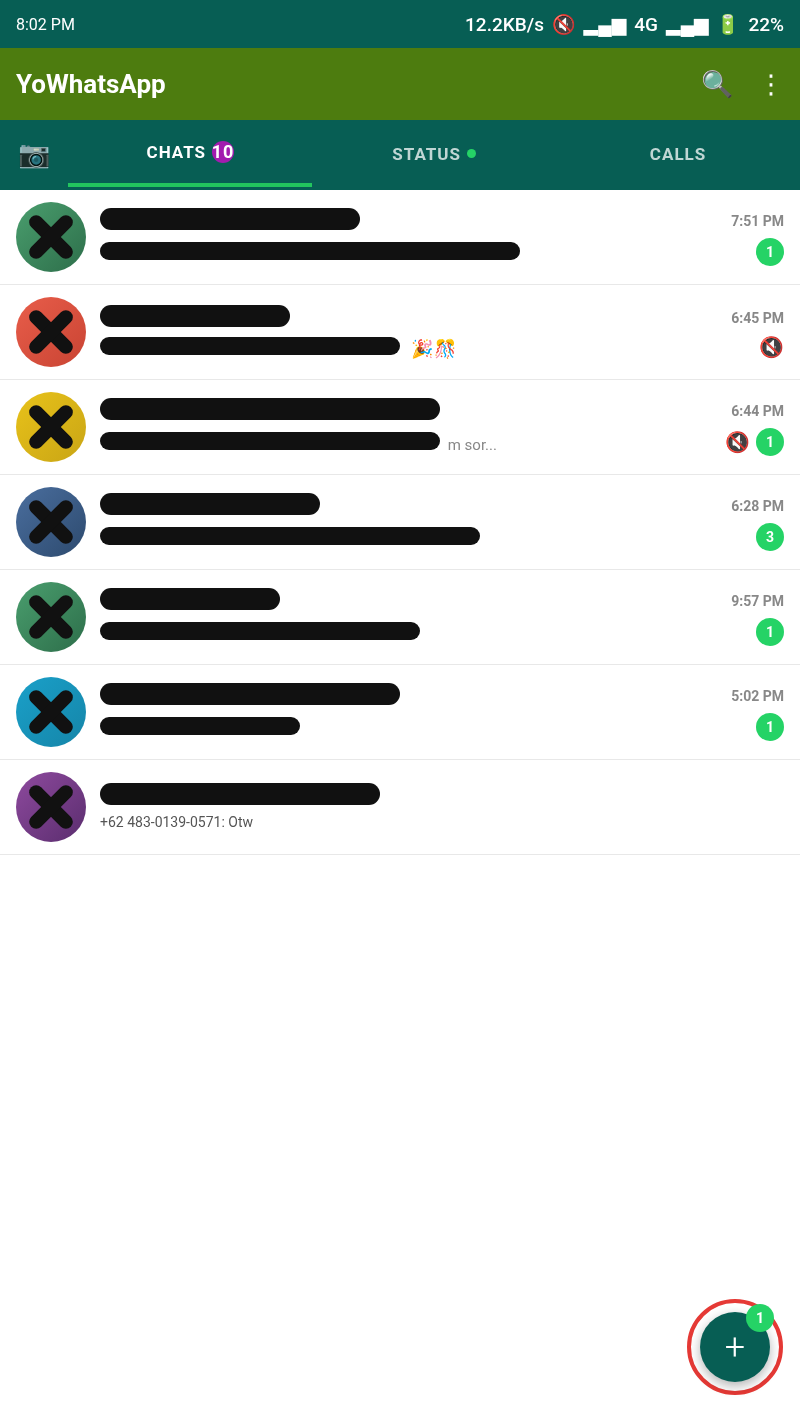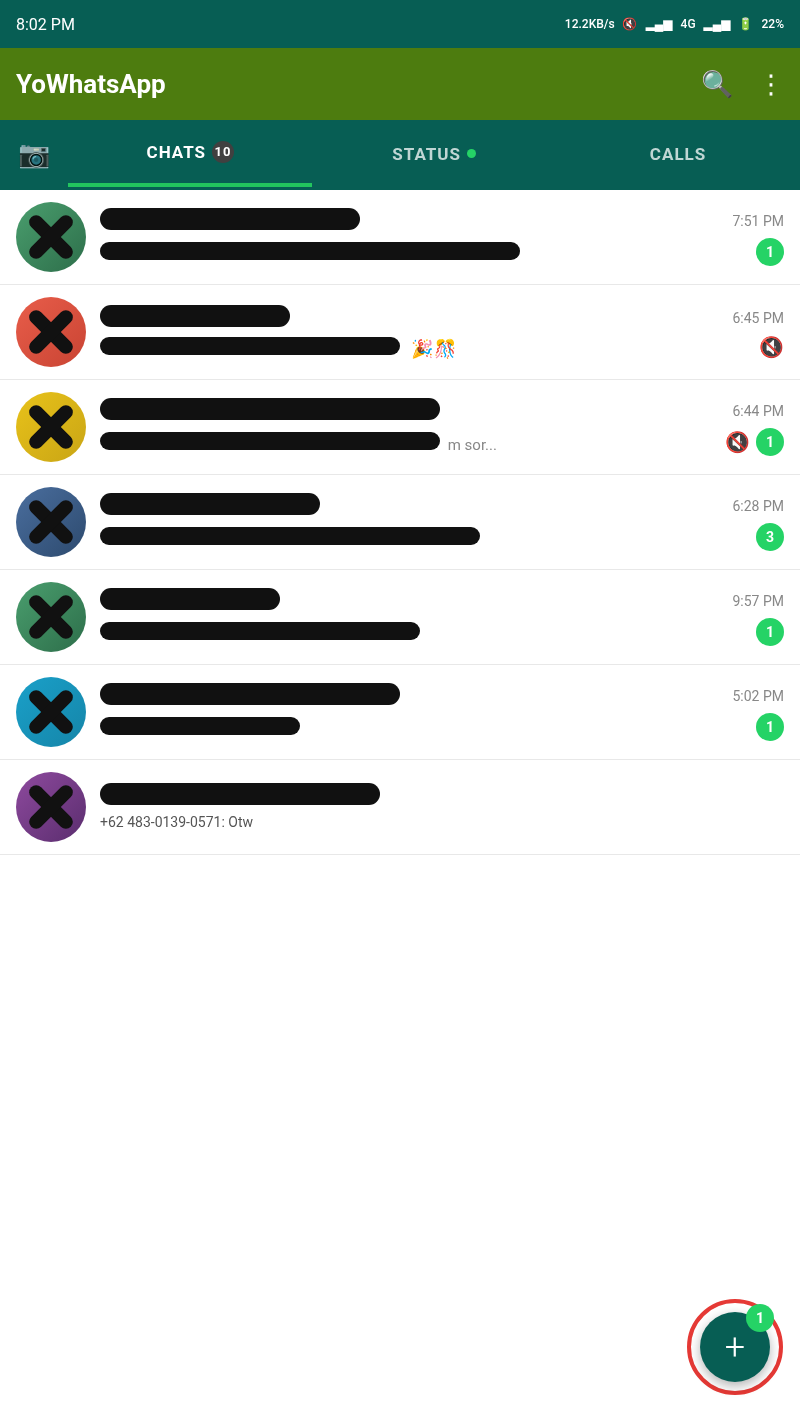--- a/index.html
+++ b/index.html
@@ -22,21 +22,21 @@
       padding: 6px 16px;
       height: 48px;
       font-size: 15px;
       font-weight: 500;
     }
     .status-bar-left { font-weight: 400; font-size: 16px; }
     .status-bar-right {
       display: flex;
       align-items: center;
       gap: 8px;
-      font-size: 12px;
+      font-size: 19px;
     }
 
     
     .app-bar {
       background: #4d7c0f;
       color: #fff;
       display: flex;
       align-items: center;
       justify-content: space-between;
       padding: 0 16px;
@@ -86,26 +86,26 @@
       color: rgba(255,255,255,0.75);
       font-size: 17px;
       font-weight: 700;
       letter-spacing: 1px;
     }
     .tab-item.active {
       color: #fff;
       border-bottom: 4px solid #22c55e;
     }
     .tab-badge {
-      background: #404040;
+      background: #a21caf;
       color: #fff;
       border-radius: 50%;
       width: 22px;
       height: 22px;
-      font-size: 13px;
+      font-size: 18px;
       font-weight: 700;
       display: flex;
       align-items: center;
       justify-content: center;
       margin-left: 6px;
     }
     .tab-status-dot {
       width: 9px;
       height: 9px;
       background: #25d366;
@@ -148,20 +148,21 @@
 
     .chat-content {
       flex: 1;
       min-width: 0;
     }
     .chat-name-row {
       display: flex;
       justify-content: space-between;
       align-items: center;
       margin-bottom: 4px;
+      font-weight: bold;
     }
     .chat-name {
       font-size: 18px;
       font-weight: 600;
       color: #000;
       flex: 1;
     }
     .chat-time {
       font-size: 14px;
       color: #888;

